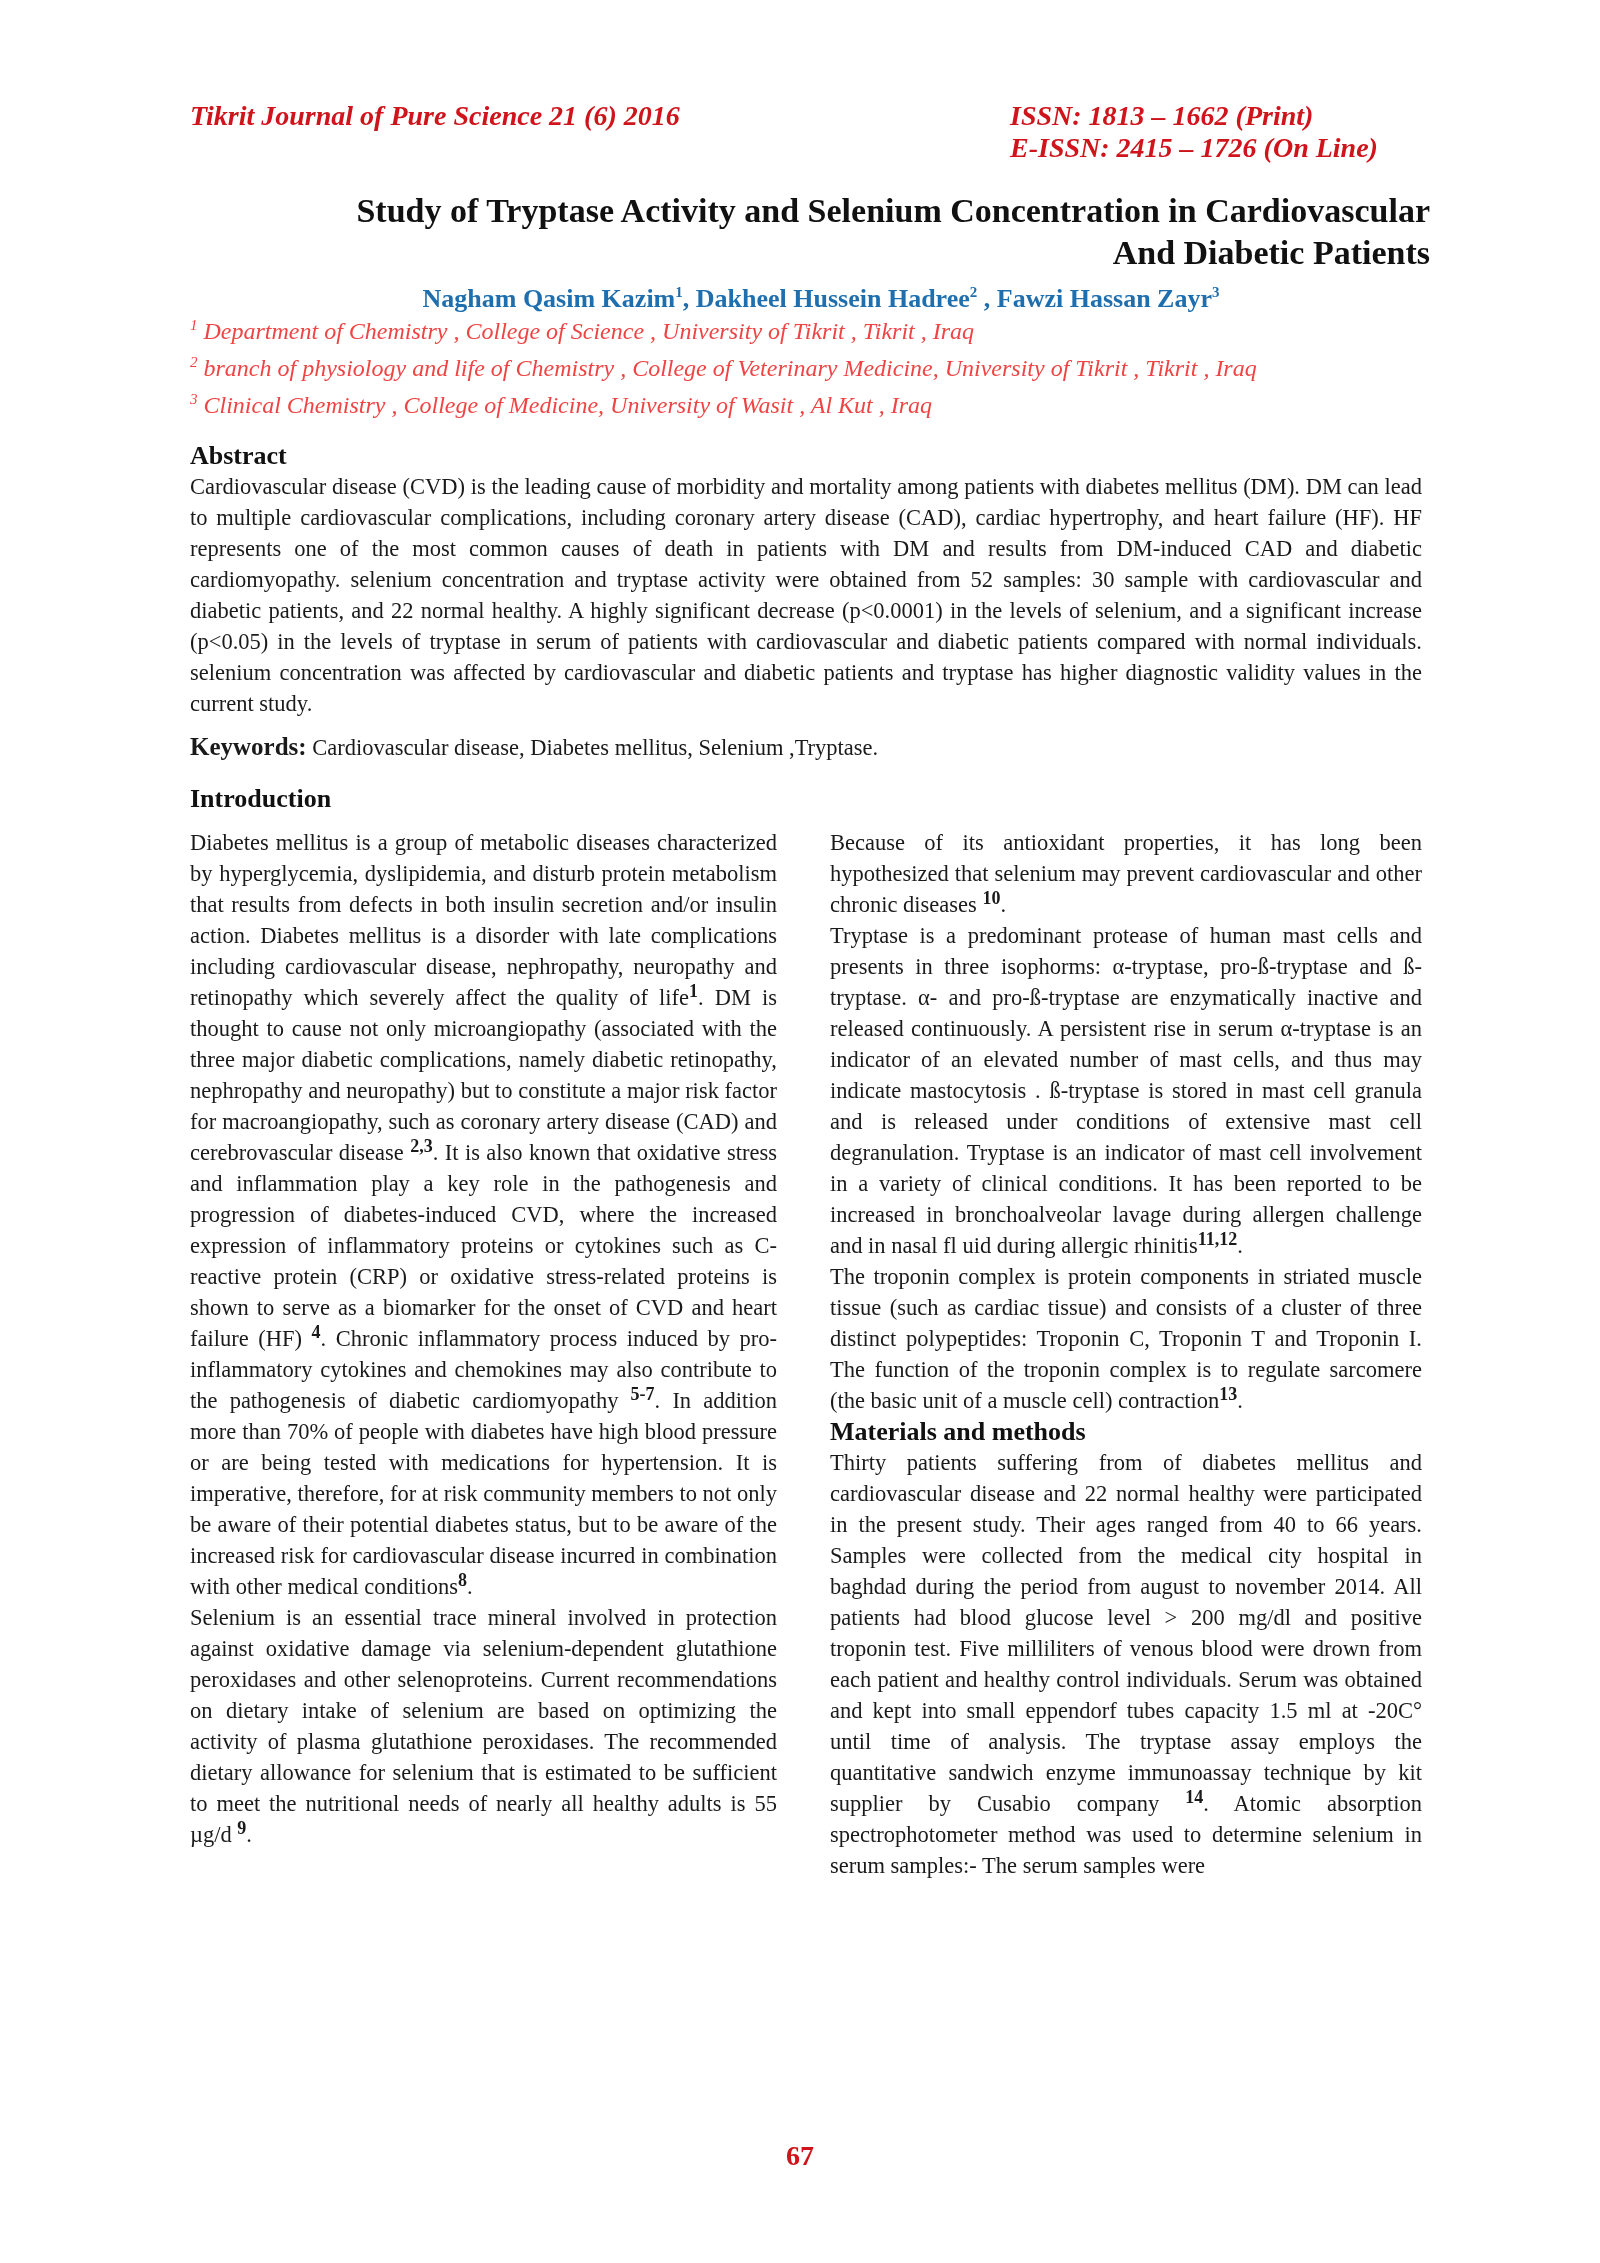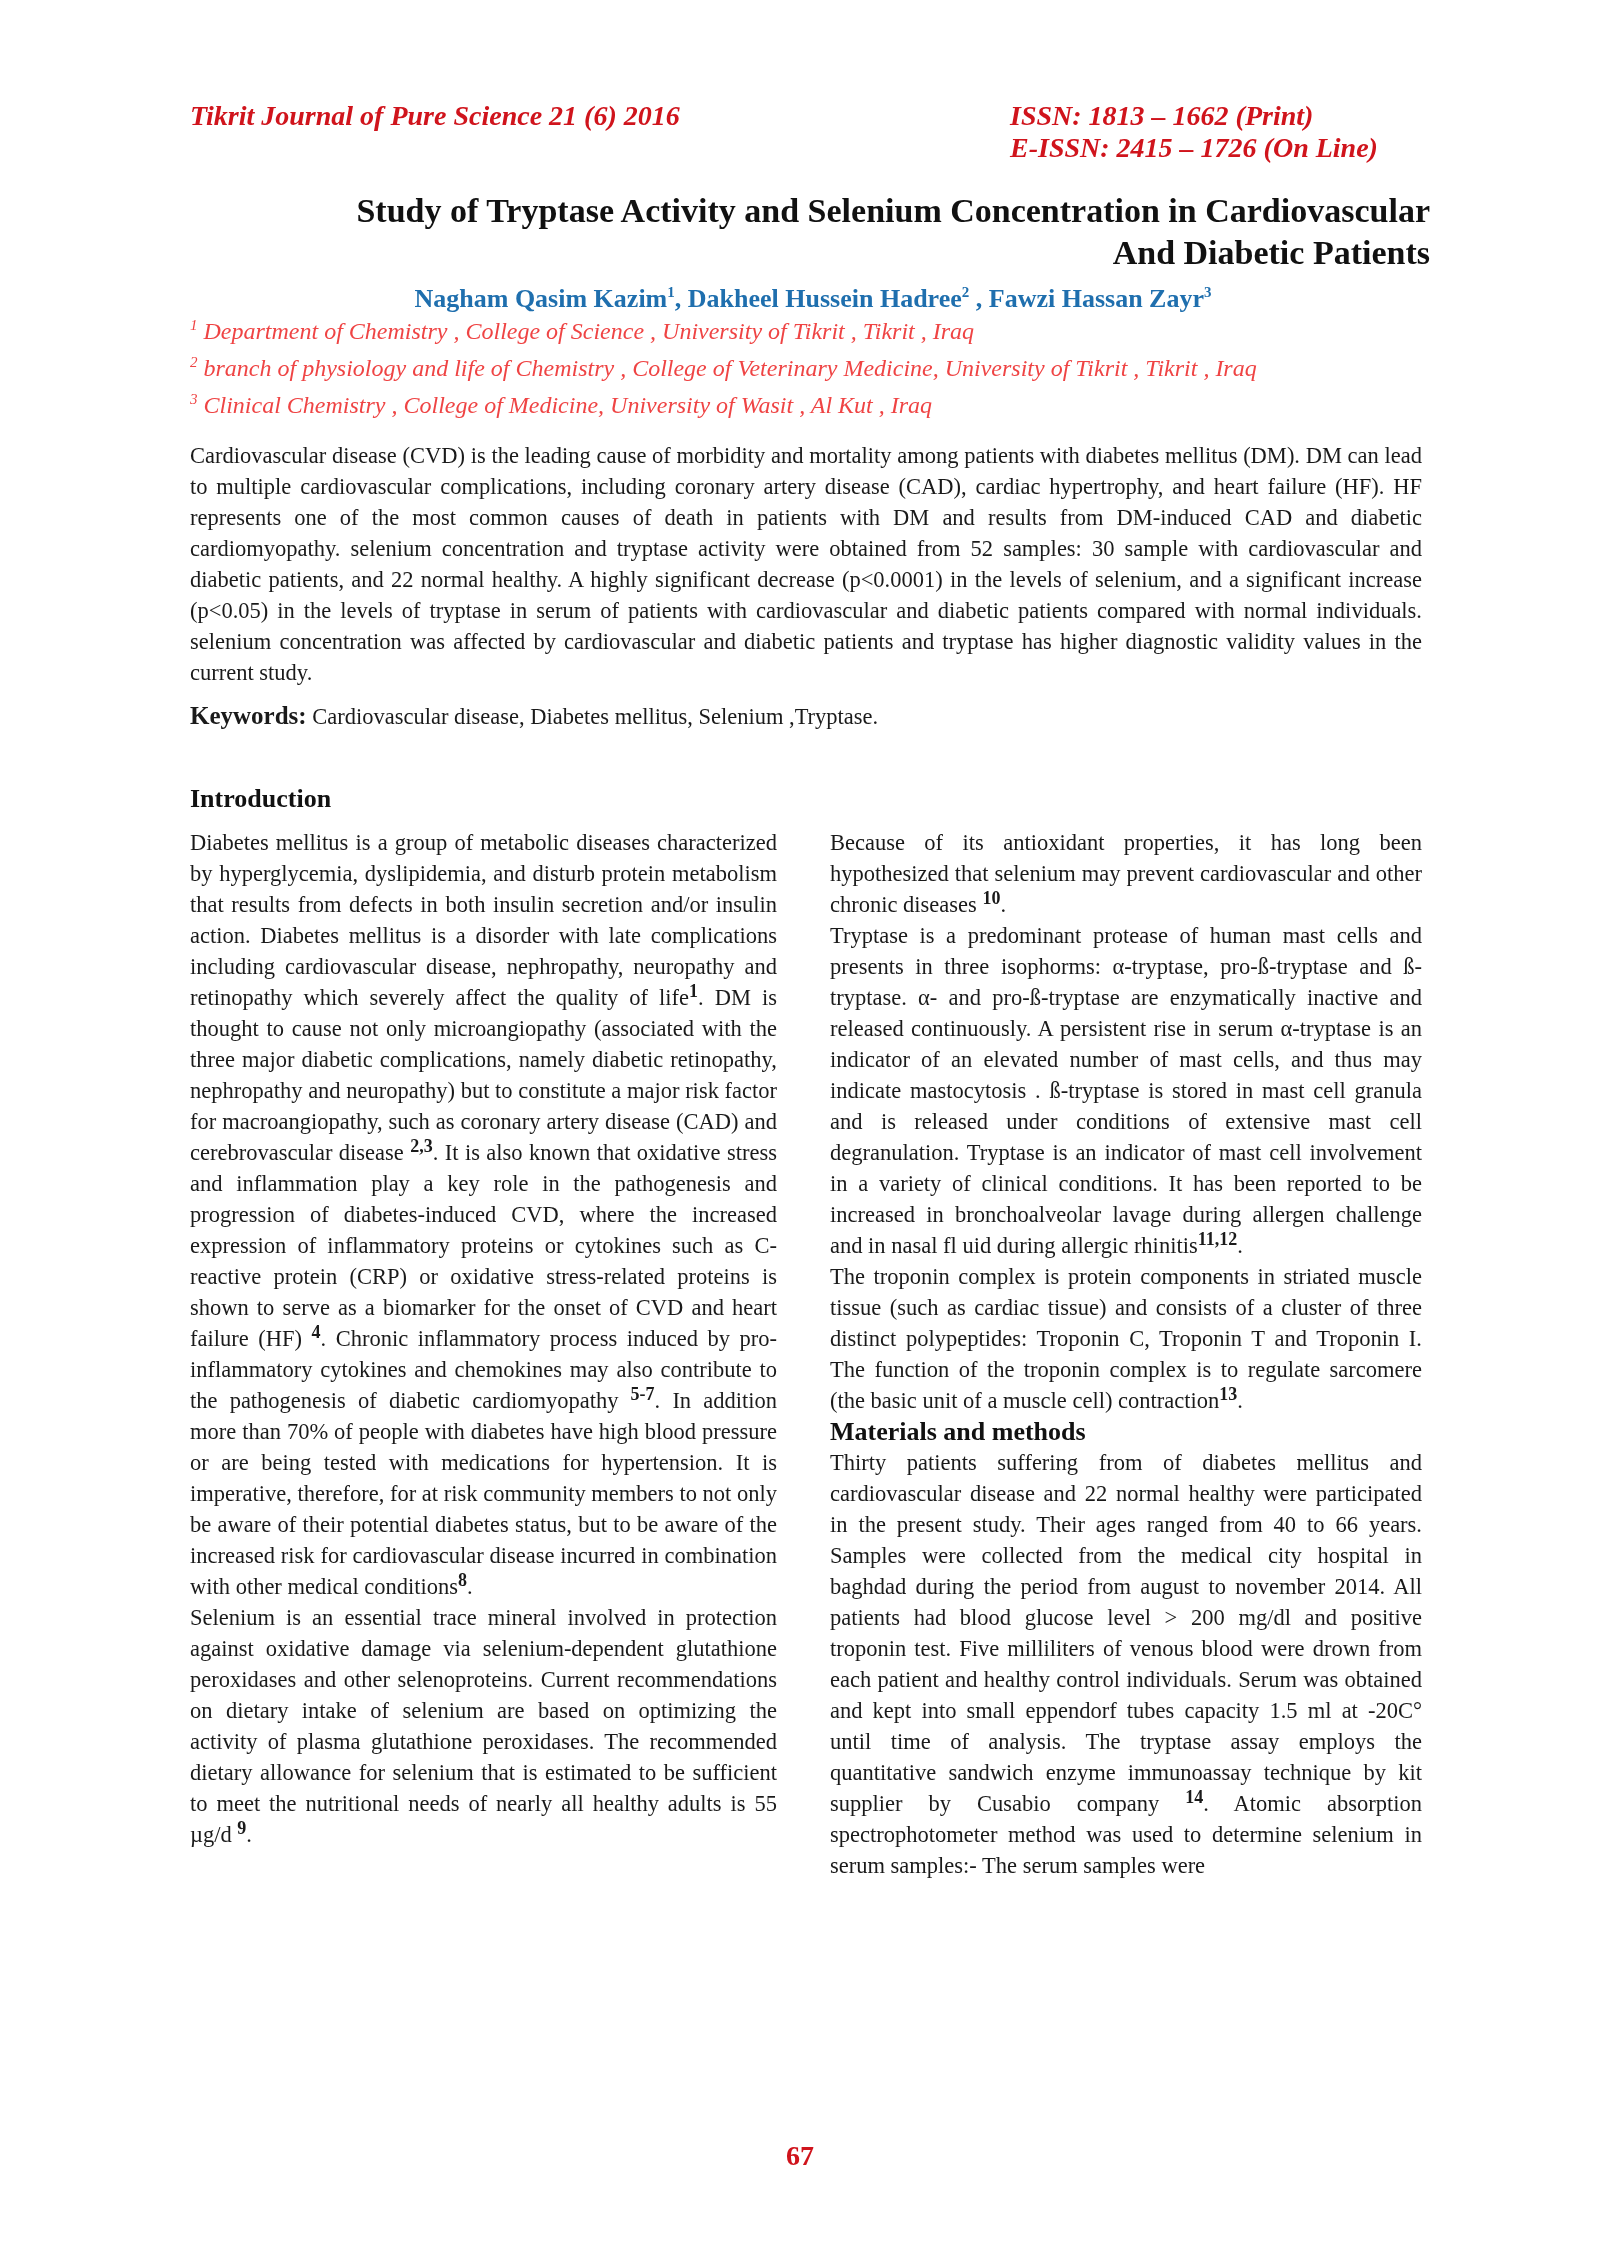--- a/index.html
+++ b/index.html
@@ -4,21 +4,21 @@
 <style>
   html, body { margin: 0; padding: 0; background: #ffffff; }
   body { width: 1600px; height: 2263px; position: relative; overflow: hidden;
          font-family: "Liberation Serif", "DejaVu Serif", serif; color: #1a1a1a; }
   .hdr { position: absolute; font-family: "Liberation Serif", serif; font-style: italic; font-weight: bold;
          color: #d0141c; font-size: 28px; line-height: 32px; }
   #hdr-left { left: 190px; top: 100px; }
   #hdr-right { left: 1010px; top: 100px; }
   .title { position: absolute; left: 180px; width: 1250px; top: 190px; text-align: right;
            font-weight: bold; font-size: 34px; line-height: 42px; color: #111; }
-  .authors { position: absolute; left: 188px; width: 1250px; top: 276px; text-align: center;
+  .authors { position: absolute; left: 196px; width: 1250px; top: 276px; text-align: center;
              font-weight: bold; font-size: 26px; line-height: 32px; color: #1f6fae; }
   .authors sup, .affil sup { font-size: 15px; }
   .affil { position: absolute; left: 190px; width: 1250px; top: 310px;
            font-style: italic; color: #ef4444; font-size: 24px; line-height: 31px; }
   .affil div { white-space: nowrap; }
   .sec-h { font-weight: bold; font-size: 26px; line-height: 31px; color: #111; }
   .abstract { position: absolute; left: 190px; width: 1232px; top: 440px; font-size: 22.5px; line-height: 31px; text-align: justify; }
   .abstract p { margin: 0; }
   .kw { margin-top: 12px; }
   .kw b { font-size: 25px; }
@@ -51,20 +51,21 @@
   <span>Fawzi Hassan Zayr</span><sup>3</sup>
 </div>
 
 <div class="affil">
   <div><sup>1</sup> <span>Department of Chemistry , College of  Science , University of  Tikrit , Tikrit , Iraq</span></div>
   <div><sup>2</sup> <span>branch of physiology and life of Chemistry , College of Veterinary Medicine, University of Tikrit , Tikrit , Iraq</span></div>
   <div><sup>3</sup> <span>Clinical Chemistry , College of Medicine, University of  Wasit , Al Kut , Iraq</span></div>
 </div>
 
 <div class="abstract">
+  <div class="sec-h">Abstract</div>
   <p>Cardiovascular disease (CVD) is the leading cause of morbidity and mortality among patients with diabetes mellitus (DM). DM can lead to multiple cardiovascular complications, including coronary artery disease (CAD), cardiac hypertrophy, and heart failure (HF). HF represents one of the most common causes of death in patients with DM and results from DM-induced CAD and diabetic cardiomyopathy. selenium concentration and tryptase activity were obtained from 52 samples: 30 sample with cardiovascular and  diabetic patients, and 22 normal healthy. A highly significant decrease (p&lt;0.0001) in the levels of selenium, and a  significant increase (p&lt;0.05) in the levels of tryptase in serum of patients with cardiovascular and  diabetic patients compared with normal individuals. selenium concentration was affected by cardiovascular and diabetic patients and tryptase has higher diagnostic validity values in the current study.</p>
   <div class="kw"><b>Keywords:</b><span> Cardiovascular disease, Diabetes mellitus, Selenium ,Tryptase.</span></div>
 </div>
 
 <div class="sec-h intro-h">Introduction</div>
 
 <div class="col" id="col-left">
   <p><span>Diabetes mellitus is a group of metabolic diseases characterized by hyperglycemia, dyslipidemia, and disturb protein metabolism that results from defects in both insulin secretion and/or insulin action. Diabetes mellitus is a disorder with late complications including cardiovascular disease, nephropathy, neuropathy and retinopathy which severely affect the quality of life</span><sup class="ref">1</sup><span>. DM is thought to cause not only microangiopathy (associated with the three major diabetic complications, namely diabetic retinopathy, nephropathy and neuropathy) but to constitute a major risk factor for macroangiopathy, such as coronary artery disease (CAD) and cerebrovascular disease </span><sup class="ref">2,3</sup><span>. It is also known that oxidative stress and inflammation play a key role in the pathogenesis and progression of diabetes-induced CVD, where the increased expression of inflammatory proteins or cytokines such as C-reactive protein (CRP) or oxidative stress-related proteins is shown to serve as a biomarker for the onset of CVD and heart failure (HF) </span><sup class="ref">4</sup><span>. Chronic inflammatory process induced by pro-inflammatory cytokines and chemokines may also contribute to the pathogenesis of diabetic cardiomyopathy </span><sup class="ref">5-7</sup><span>. In addition more than 70% of  people with diabetes have high blood pressure or are being tested with medications for hypertension. It is imperative, therefore, for at risk community members to not only be aware of their potential diabetes status, but to be aware of the increased risk for cardiovascular disease incurred in combination with other medical conditions</span><sup class="ref">8</sup><span>.</span></p>
   <p><span>Selenium is an essential trace mineral involved in protection against oxidative damage via selenium-dependent glutathione peroxidases and other selenoproteins. Current recommendations on dietary intake of selenium are based on optimizing the activity of plasma glutathione peroxidases. The recommended dietary allowance for selenium that is estimated to be sufficient to meet the nutritional needs of nearly all healthy adults is 55 µg/d </span><sup class="ref">9</sup><span>.</span></p>
 </div>

